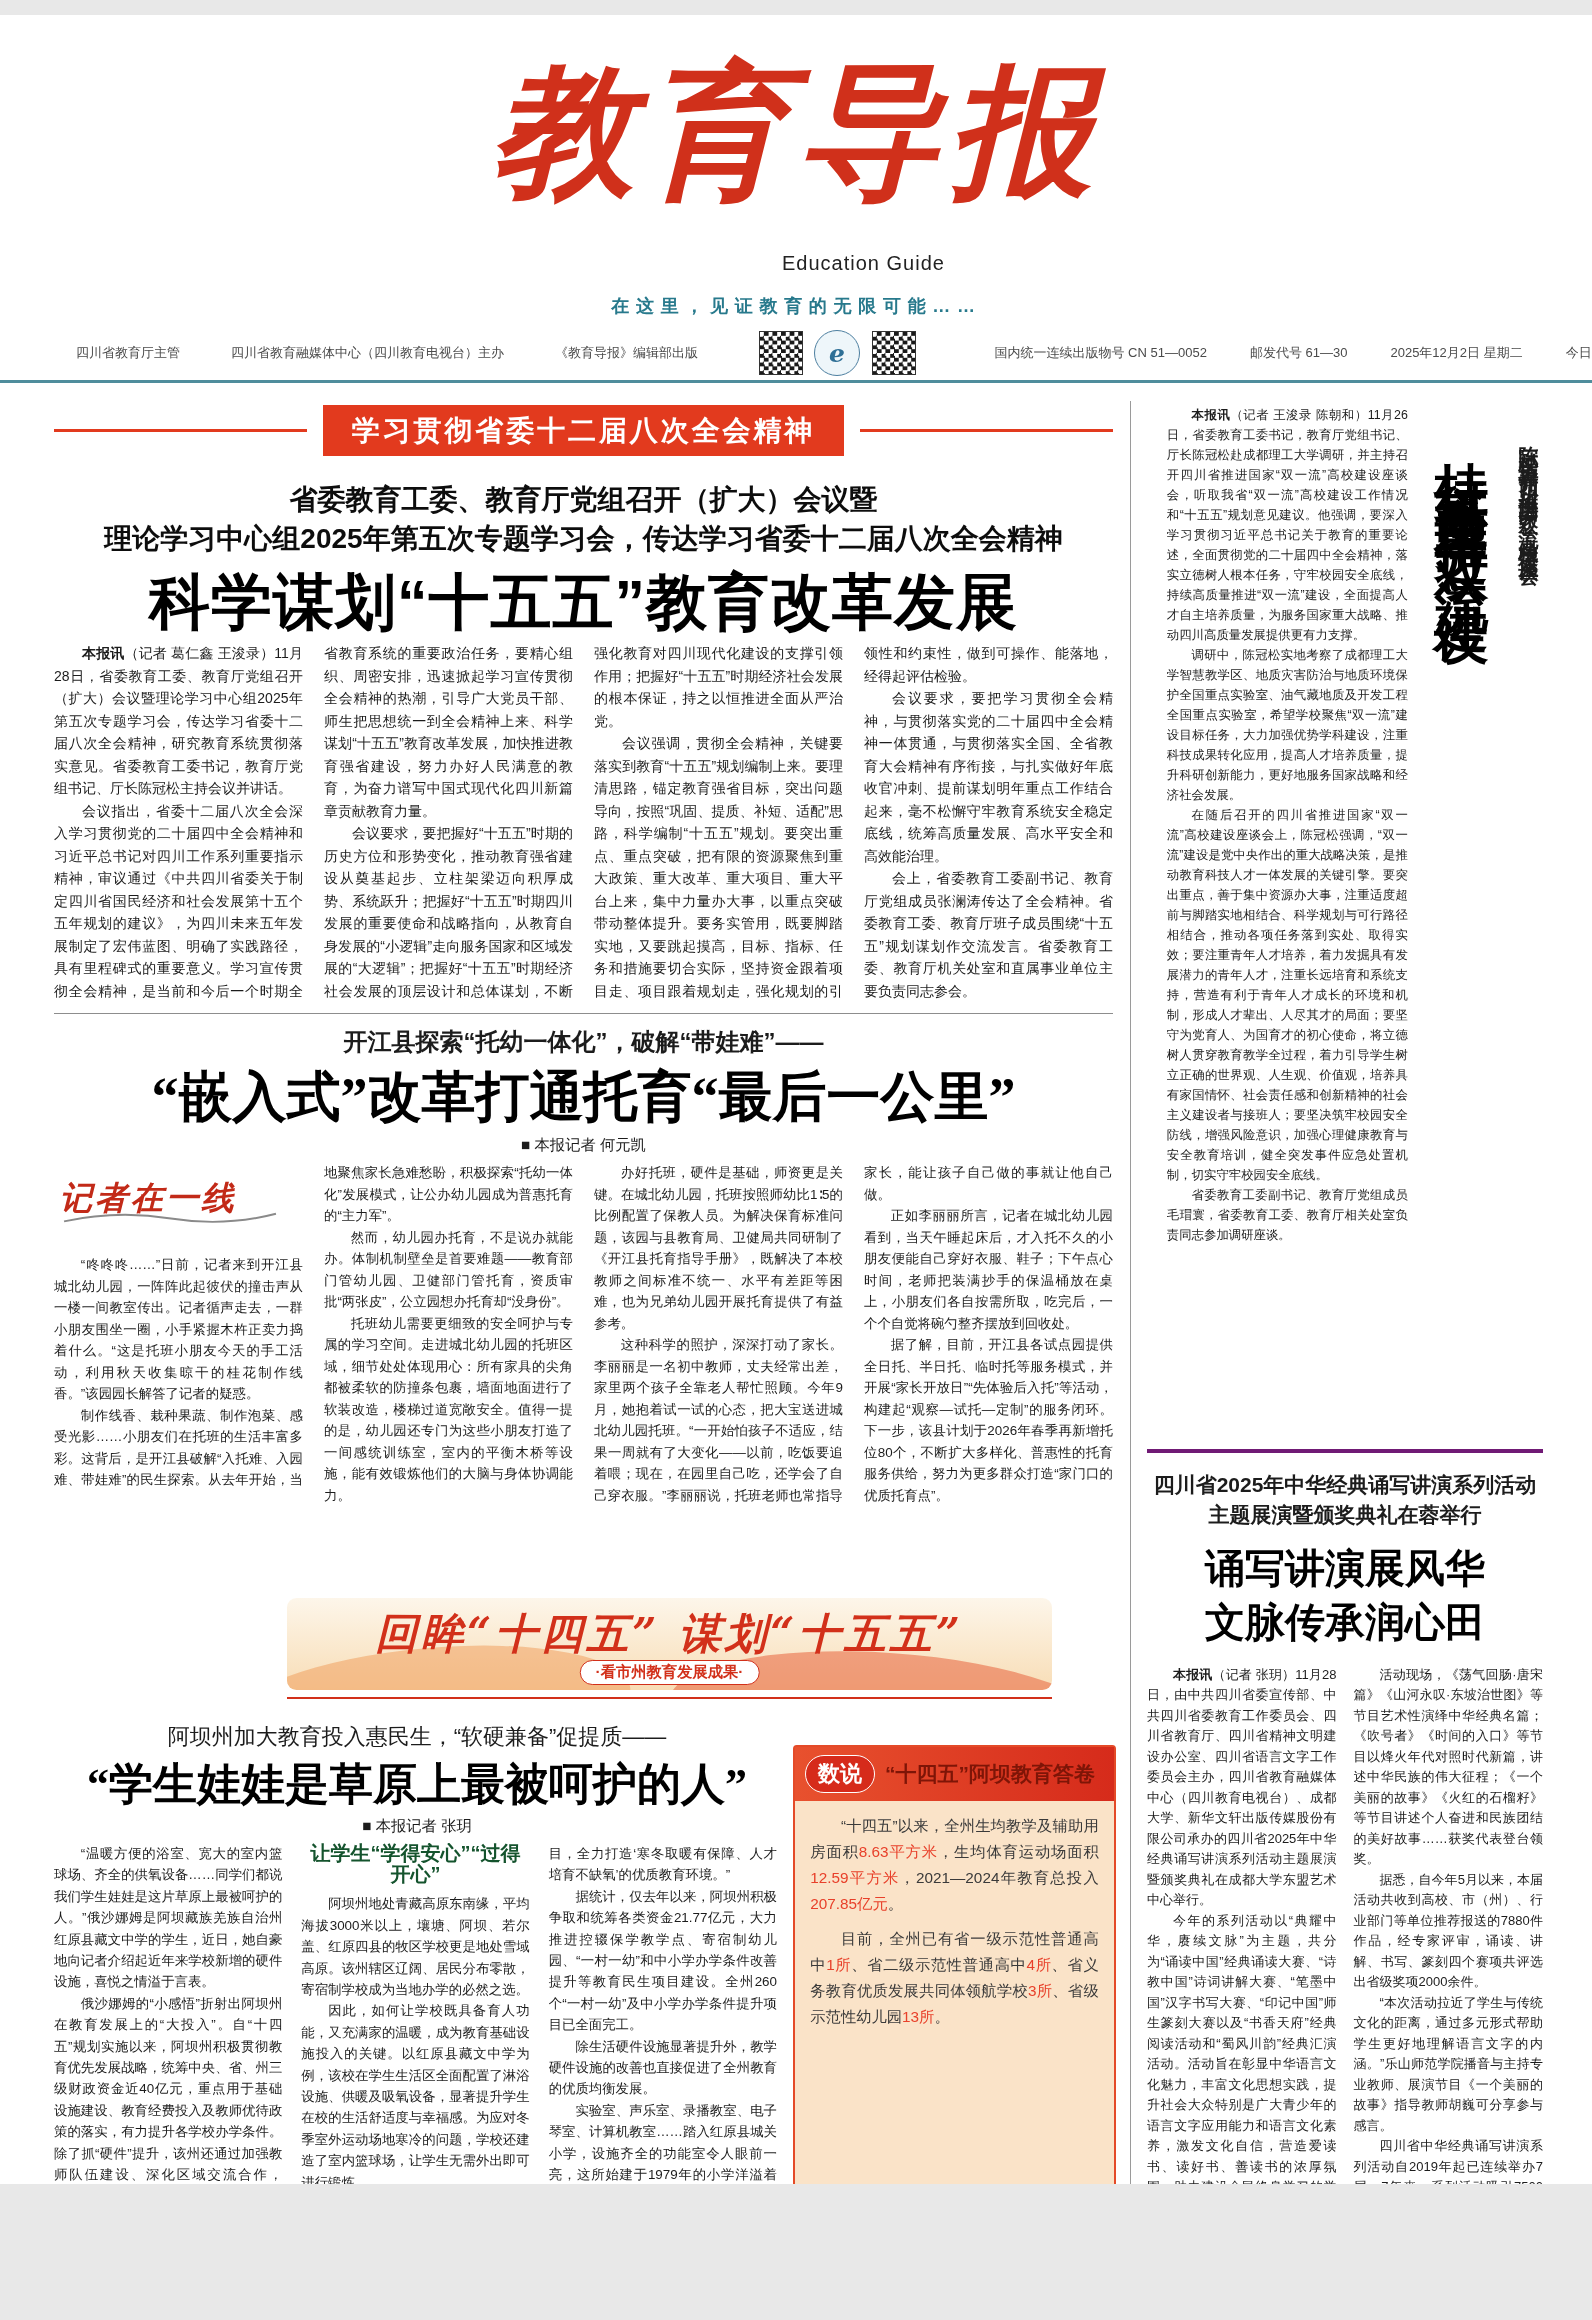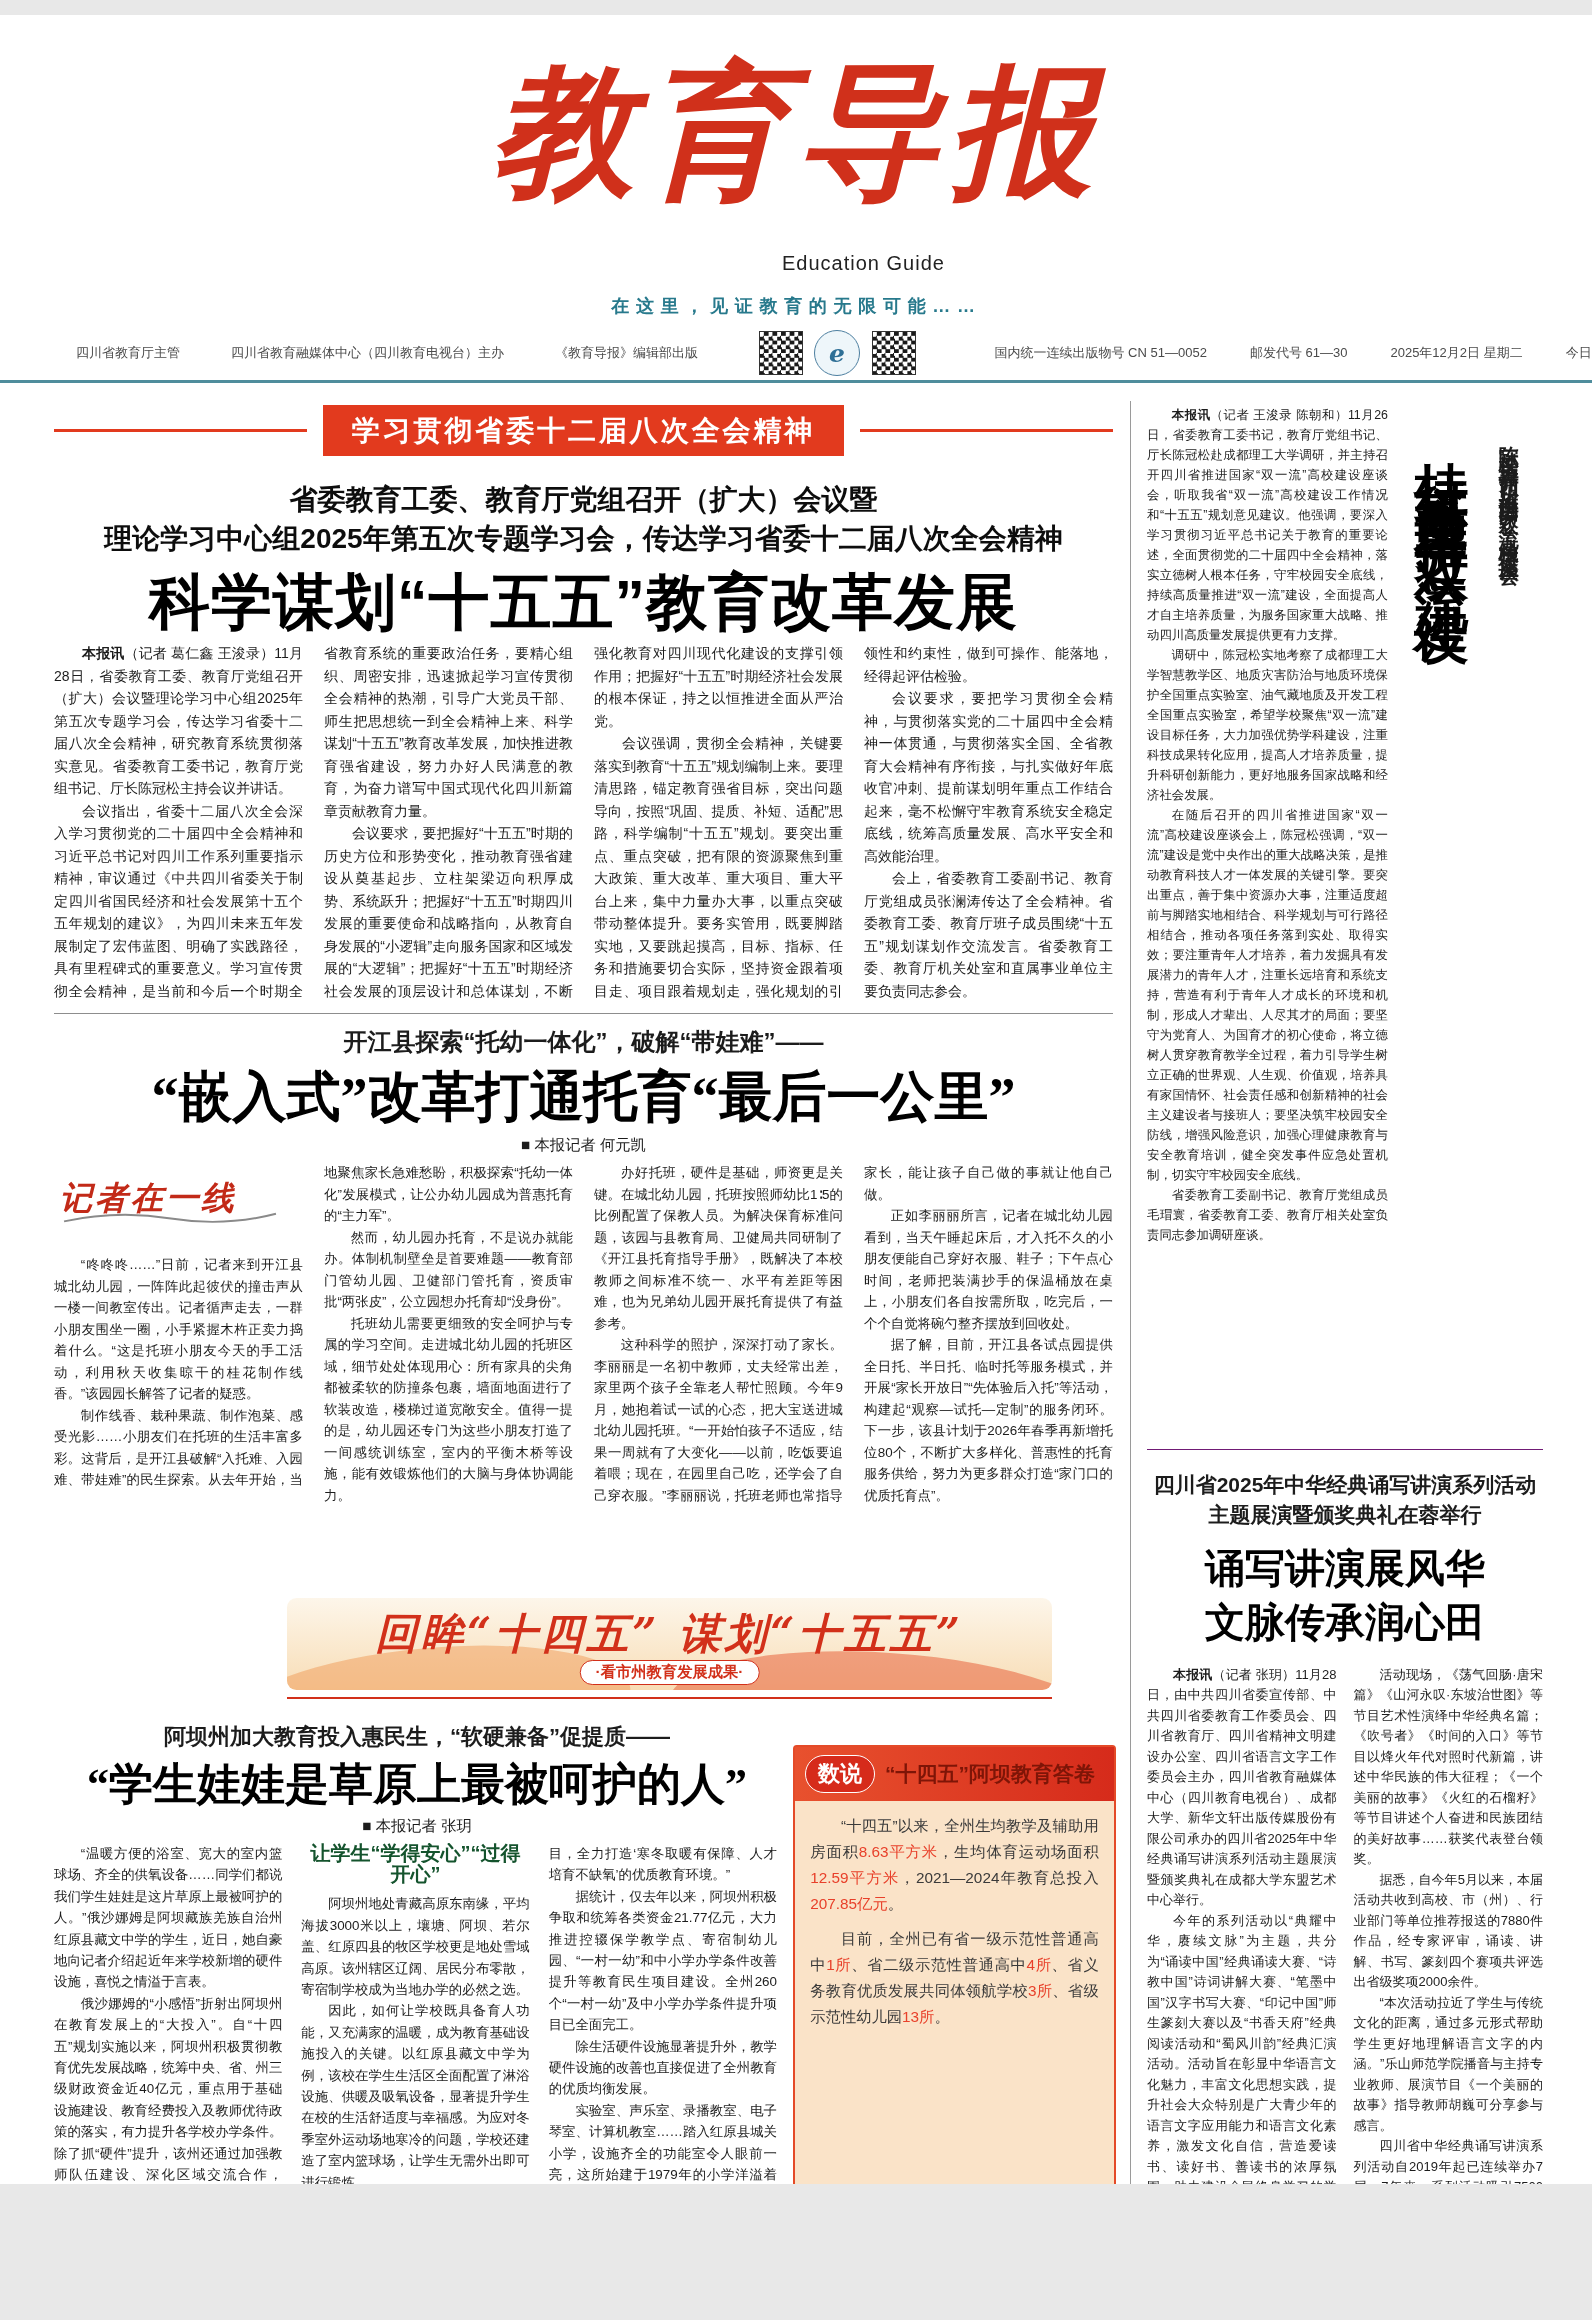--- a/index.html
+++ b/index.html
@@ -70,21 +70,21 @@
   .huimou-text{position:absolute;top:7.6px;left:0;width:100%;text-align:center;z-index:2;
      font-family:"DejaVu Serif",serif;font-style:italic;font-weight:bold;
      font-size:42px;color:#d2301a;letter-spacing:3.8px;}
   .huimou-pill{position:absolute;bottom:4.8px;left:50%;transform:translateX(-50%);z-index:3;
      background:#fff;border:1.9px solid #d2301a;border-radius:15.3px;color:#d2301a;
      font-size:15.3px;font-weight:bold;padding:1px 15.3px;white-space:nowrap;}
   .huimou-rule{position:absolute;top:1682px;left:287px;width:765px;height:1.9px;background:#d2301a;}
 
   
   .aba-kicker{position:absolute;top:1707px;left:54px;width:726px;text-align:center;
-     font-size:22px;font-weight:bold;}
+     font-size:22px;font-weight:normal;}
   .aba-headline{position:absolute;top:1740px;left:44px;width:746px;text-align:center;
      font-family:"Liberation Serif",serif;font-size:44px;font-weight:900;color:#000;}
   .aba-byline{position:absolute;top:1801px;left:54px;width:726px;text-align:center;font-size:15.3px;}
   .aba-body{position:absolute;top:1828px;left:54px;width:723px;height:438px;
      column-count:3;column-gap:19px;font-size:13.4px;line-height:21.4px;overflow:hidden;}
   .sub-tag{width:fit-content;margin:9.6px auto 1.9px auto;background:#d6291e;color:#fff;
      padding:1.9px 11.5px;font-weight:bold;font-size:17px;text-indent:0;}
   .sub-red{color:#14532d;text-align:center;font-weight:bold;font-size:20px;
      text-indent:0;margin:1.9px 0 7.6px 0;}
 
@@ -101,21 +101,21 @@
   .shuo-stats .card{background:#fff;border-radius:9.6px;padding:11.5px 13.4px;margin:5.7px 0 9.6px -29px;
      box-shadow:0 2.9px 7.6px rgba(0,0,0,.18);}
   .shuo-wave{position:absolute;bottom:0;left:0;width:100%;height:44px;background:#d62b1b;
      border-radius:100% 18% 0 0;}
   .shuo-source{position:absolute;bottom:11.5px;left:0;z-index:2;background:#c21f12;color:#fff;
      font-weight:bold;font-size:15px;padding:4.8px 12.4px;border-radius:0 15.3px 15.3px 0;white-space:nowrap;}
 
   
   .v-divider{position:absolute;left:1130px;top:386px;width:1px;height:1845px;background:#9a9a9a;}
   .syl-box{position:absolute;left:1147px;top:390px;width:396px;height:1044px;
-     border-bottom:1px solid #701a75;display:flex;gap:9.6px;}
+     border-bottom:4px solid #701a75;display:flex;gap:9.6px;justify-content:flex-end;}
   .syl-body{width:241px;height:1027px;font-size:12.4px;line-height:20px;text-align:justify;overflow:hidden;}
   .syl-headline{writing-mode:vertical-rl;font-family:"Liberation Serif",serif;
      font-size:54px;font-weight:900;letter-spacing:11.5px;color:#000;padding-top:13.4px;width:80px;}
   .syl-subtitle{writing-mode:vertical-rl;font-size:20px;font-weight:bold;letter-spacing:4.8px;
      padding-top:25px;width:36px;}
 
   
   .songxie{position:absolute;left:1147px;top:1455px;width:396px;}
   .sx-kicker{margin:0;text-align:center;font-size:21px;font-weight:bold;line-height:30px;}
   .sx-headline{margin:11.5px 0 0 0;text-align:center;font-family:"Liberation Serif",serif;

